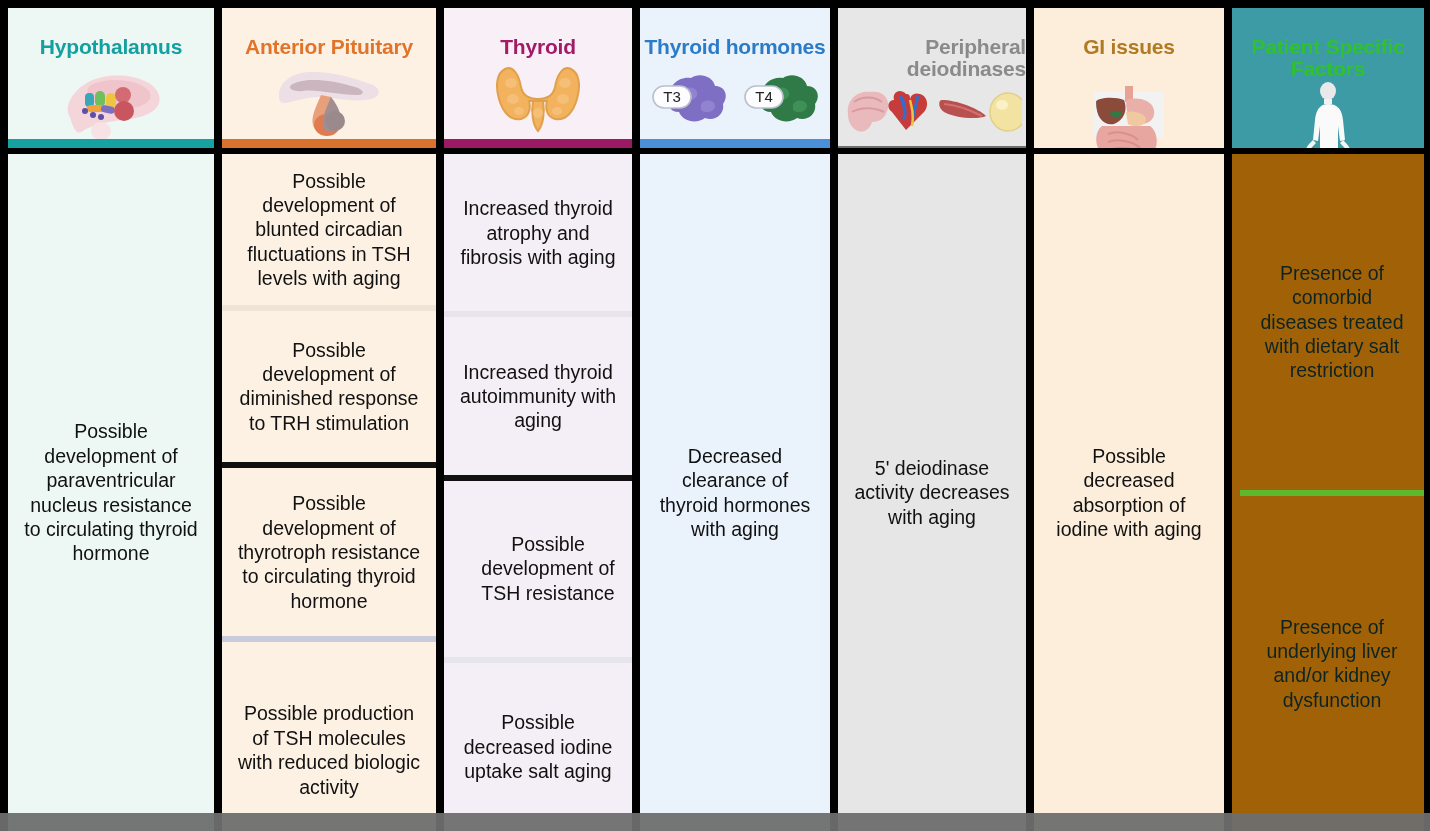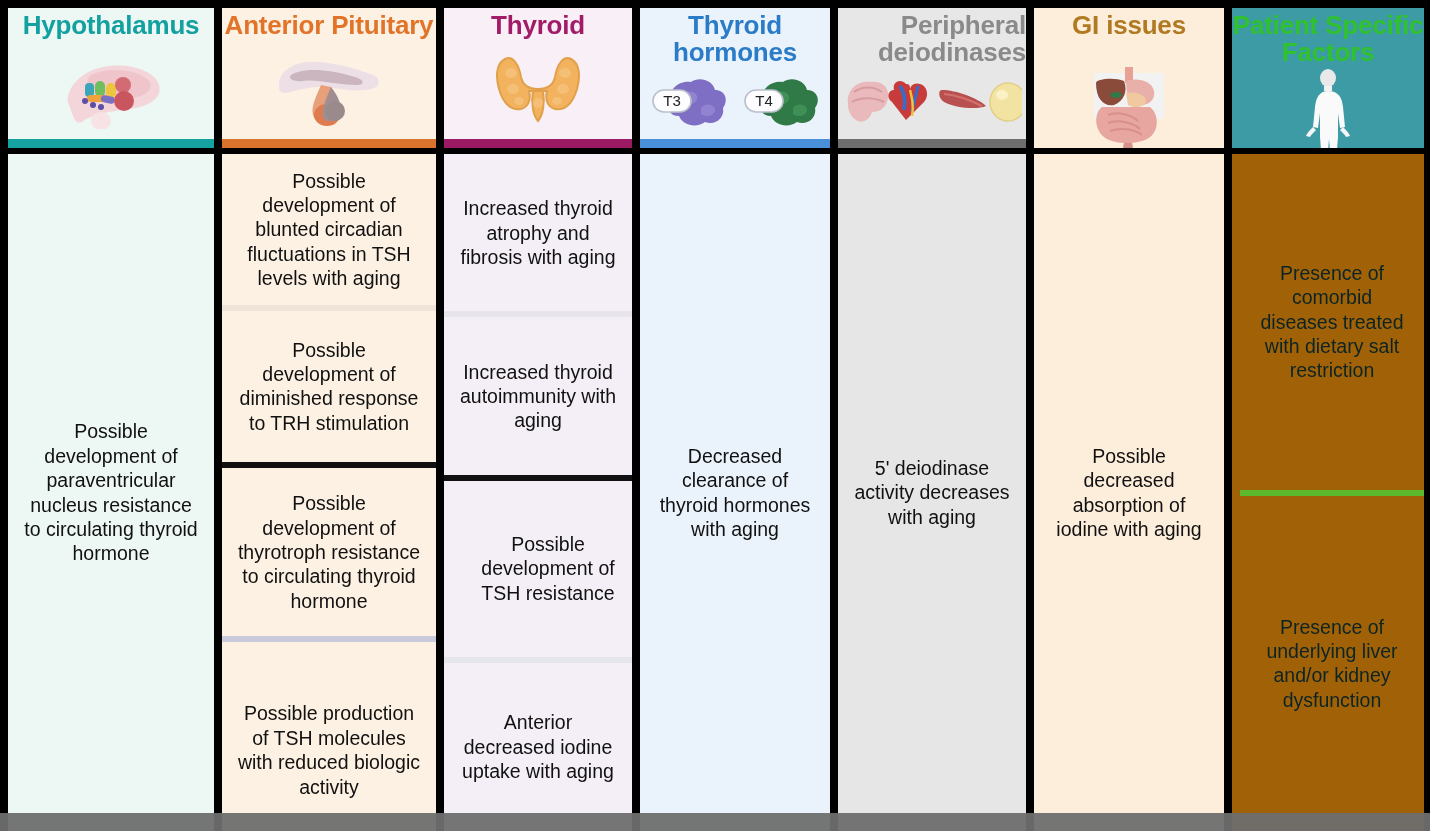--- a/index.html
+++ b/index.html
@@ -5,21 +5,21 @@
   html,body{margin:0;padding:0;background:#000;}
   body{width:1430px;height:831px;overflow:hidden;font-family:"Liberation Sans",sans-serif;}
 
   .board{position:relative;width:1430px;height:831px;background:#000;display:flex;}
 
   .col{position:relative;display:flex;flex-direction:column;height:831px;box-sizing:border-box;}
 
   
   .hdr{position:relative;box-sizing:border-box;height:140px;display:flex;flex-direction:column;
        align-items:center;overflow:hidden;}
-  .hdr-title{font-weight:bold;font-size:26px;line-height:1.05;text-align:center;padding-top:4px;
+  .hdr-title{font-weight:bold;font-size:21px;line-height:1.05;text-align:center;padding-top:28px;
              letter-spacing:-0.2px;}
   .hdr-art{flex:1;display:flex;align-items:center;justify-content:center;width:100%;}
   .hdr-rule{height:9px;width:100%;}
   .hdr-gap{height:6px;background:#000;width:100%;}
 
   
   .body{flex:1;display:flex;flex-direction:column;box-sizing:border-box;overflow:hidden;}
   .cell{display:flex;align-items:center;justify-content:center;text-align:center;
         font-size:19.5px;line-height:1.25;color:#111;padding:6px 12px;box-sizing:border-box;}
   .sep{height:6px;width:100%;flex:0 0 auto;}
@@ -107,21 +107,21 @@
         <div class="hdr-rule" style="background: rgb(156, 26, 99);"></div>
       </div>
       <div class="hdr-gap"></div>
       <div class="body" style="background: rgb(244, 239, 246);">
         <div class="cell" style="flex: 158 0 0px;">Increased thyroid atrophy and fibrosis with aging</div>
         <div class="sep" style="background: rgb(232, 228, 236);"></div>
         <div class="cell" style="flex: 158 0 0px;">Increased thyroid autoimmunity with aging</div>
         <div class="sep" style="background: rgb(17, 17, 17);"></div>
         <div class="cell" style="flex: 178 0 0px; padding-left: 32px;">Possible development of TSH resistance</div>
         <div class="sep" style="background: rgb(228, 230, 236);"></div>
-        <div class="cell" style="flex: 170 0 0px;">Anterior decreased iodine uptake with aging</div>
+        <div class="cell" style="flex: 170 0 0px;">Possible decreased iodine uptake salt aging</div>
       </div>
     </div>
     <div class="col" style="width: 198px; border-width: 8px 4px 0px; border-left-style: solid; border-left-color: rgb(0, 0, 0); border-right-style: solid; border-right-color: rgb(0, 0, 0); border-top-style: solid; border-top-color: rgb(0, 0, 0); border-bottom-style: initial; border-bottom-color: initial;">
       <div class="hdr" style="background: rgb(234, 242, 251);">
         <div class="hdr-title" style="color: rgb(42, 123, 200);">Thyroid hormones</div>
         <div class="hdr-art">
           <svg class="art" viewBox="0 0 180 70" width="180" height="70">
       <path d="M26 34 C22 22 34 12 46 14 C54 8 68 12 70 22 C80 22 84 32 78 40 C80 50 70 58 60 54 C52 60 38 58 34 48 C24 48 22 40 26 34 Z" fill="#7e6fc4"></path>
       <path d="M36 28 C40 22 50 22 52 28 C54 34 46 38 40 36 Z" fill="#9a8cd6" opacity=".7"></path>
       <path d="M56 40 C60 34 70 36 70 42 C70 48 60 50 56 46 Z" fill="#9a8cd6" opacity=".7"></path>

